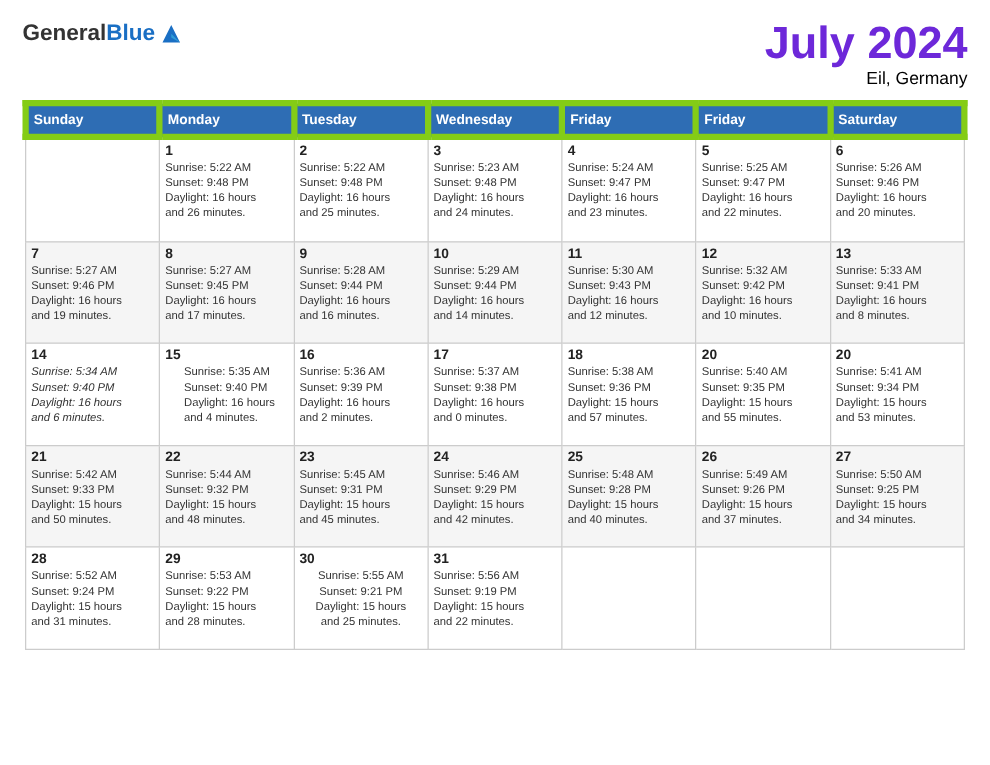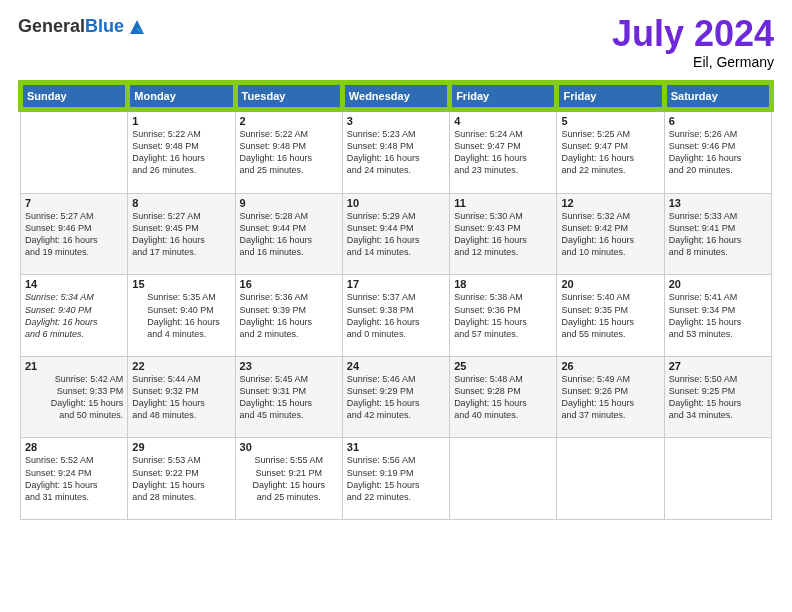--- a/index.html
+++ b/index.html
@@ -280,21 +280,21 @@
             <span class="day-num">20</span>
             <div class="day-info" style="white-space: pre-line;">Sunrise: 5:41 AM
 Sunset: 9:34 PM
 Daylight: 15 hours
 and 53 minutes.</div>
           </td>
         </tr>
         <tr>
           <td>
             <span class="day-num">21</span>
-            <div class="day-info" style="white-space: pre-line; text-align: right;">Sunrise: 5:42 AM
+            <div class="day-info" style="white-space: pre-line;">Sunrise: 5:42 AM
 Sunset: 9:33 PM
 Daylight: 15 hours
 and 50 minutes.</div>
           </td>
           <td>
             <span class="day-num">22</span>
             <div class="day-info" style="white-space: pre-line;">Sunrise: 5:44 AM
 Sunset: 9:32 PM
 Daylight: 15 hours
 and 48 minutes.</div>

